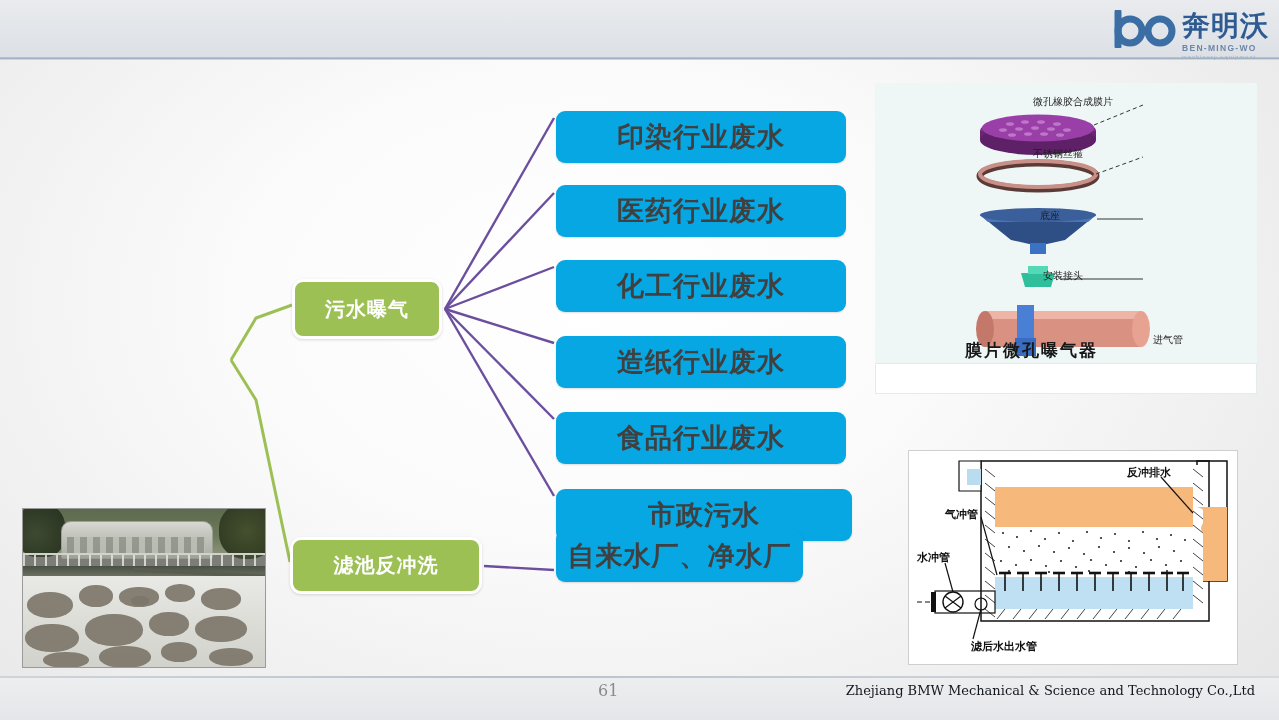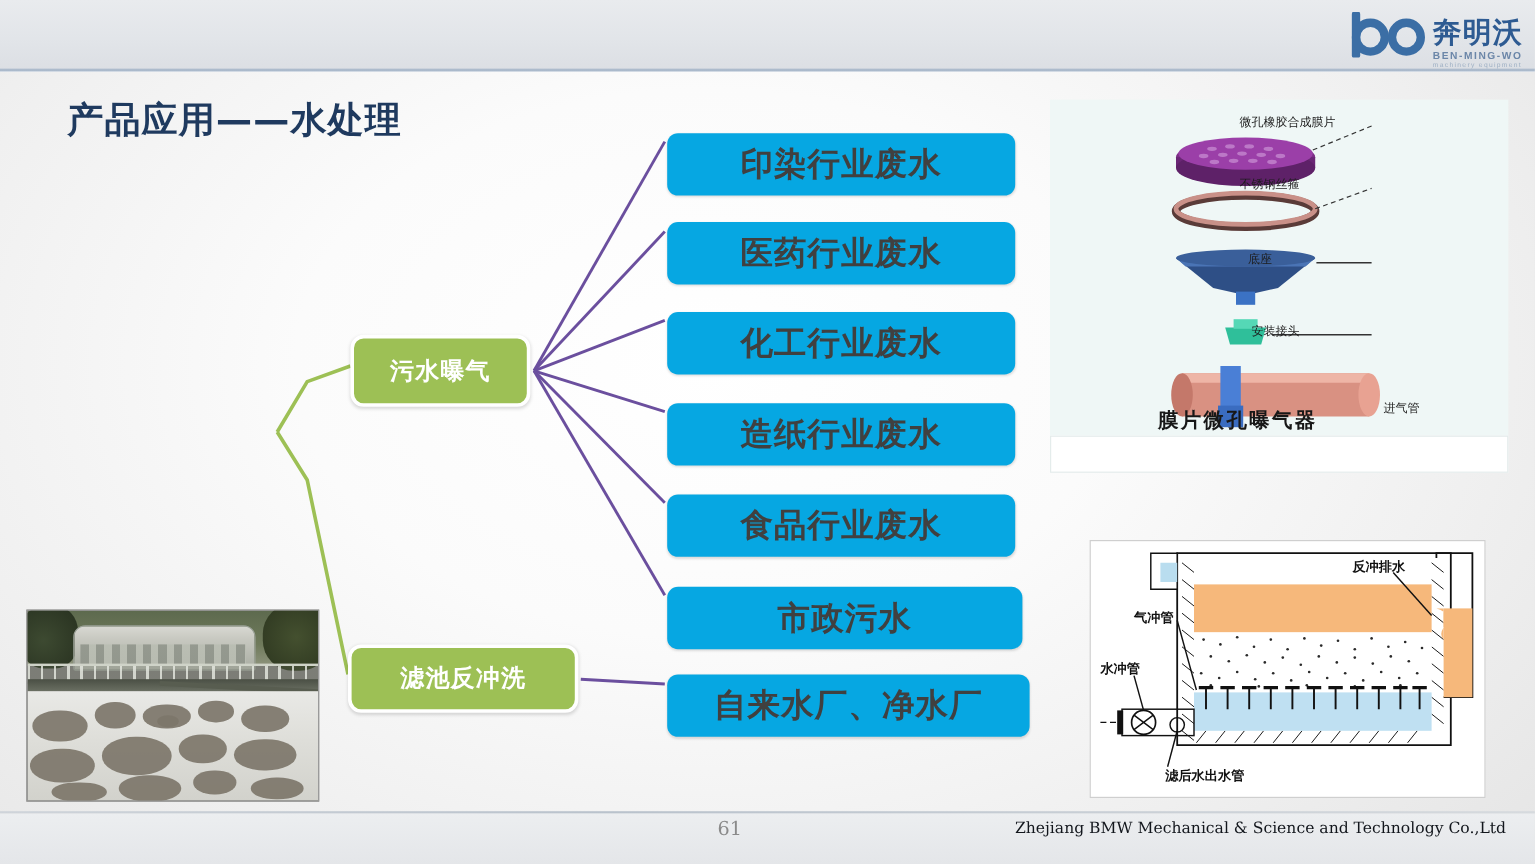--- a/index.html
+++ b/index.html
@@ -23,22 +23,22 @@
     position:absolute;left:0;top:57px;width:1279px;height:3px;
     background:linear-gradient(180deg,#c3ccd8 0%,#9fb0c4 50%,#e6eaf0 100%);
   }
   .logo{
     position:absolute;right:10px;top:3px;width:170px;height:52px;
     display:flex;align-items:center;justify-content:flex-end;gap:6px;
   }
   .logo-mark{position:relative;width:62px;height:38px;flex:0 0 auto;}
   .logo-text{display:flex;flex-direction:column;align-items:flex-start;line-height:1;}
   .logo-cn{
-    font-size:24px;font-weight:bold;color:#2e5b92;letter-spacing:1px;
-    font-family:Liberation Serif, serif;
+    font-size:28px;font-weight:bold;color:#2e5b92;letter-spacing:1px;
+    font-family:Liberation Mono, monospace;
     margin-top:17px;
   }
   .logo-en{font-size:8.5px;font-weight:bold;color:#6b86a8;letter-spacing:1.3px;margin-top:2px;}
   .logo-sub{font-size:5.6px;color:#9fb0c4;letter-spacing:1.1px;margin-top:2px;}
 
   
   .slide-title{
     position:absolute;left:56px;top:80px;
     font-size:30px;font-weight:bold;color:#1f3a5f;
     letter-spacing:1px;
@@ -72,21 +72,21 @@
     background:#06a7e2;border-radius:9px;color:#404040;font-size:27px;
     letter-spacing:1px;box-shadow:0 1px 2px rgba(0,0,0,.13);
     left:556px;width:290px;height:52px;margin-top:18px;
   }
   .leaf-0{top:93px;}
   .leaf-1{top:167px;}
   .leaf-2{top:242px;}
   .leaf-3{top:318px;}
   .leaf-4{top:394px;}
   .leaf-5{top:471px;left:556px;width:296px;}
-  .leaf-6{top:544px;left:556px;width:302px;}
+  .leaf-6{top:512px;left:556px;width:247px;}
 
   
   .wires{position:absolute;left:0;top:0;width:1279px;height:720px;}
 
   
   .photo{
     position:absolute;left:22px;top:508px;width:242px;height:158px;
     border:1px solid #9a9a9a;overflow:hidden;background:#7d7d78;
   }
   .photo-sky{position:absolute;left:0;top:0;width:242px;height:46px;
@@ -173,21 +173,20 @@
         <circle cx="46" cy="21" r="12" stroke="#3b6ea5" stroke-width="7" fill="none"></circle>
       </svg>
     </div>
     <div class="logo-text">
       <div class="logo-cn">奔明沃</div>
       <div class="logo-en">BEN-MING-WO</div>
       <div class="logo-sub">machinery equipment</div>
     </div>
   </div>
 
-  <div class="slide-title">产品应用——水处理</div>
 
   <svg class="wires">
 
     <path d="M231 360 L256 318 L292 305" stroke="#9dc055" stroke-width="3" fill="none"></path>
 
     <path d="M231 360 L256 400 L290 562" stroke="#9dc055" stroke-width="3" fill="none"></path>
 
     <line x1="445" y1="309" x2="554" y2="118" stroke="#6b4f9e" stroke-width="2.4"></line>
     <line x1="445" y1="309" x2="554" y2="193" stroke="#6b4f9e" stroke-width="2.4"></line>
     <line x1="445" y1="309" x2="554" y2="267" stroke="#6b4f9e" stroke-width="2.4"></line>

